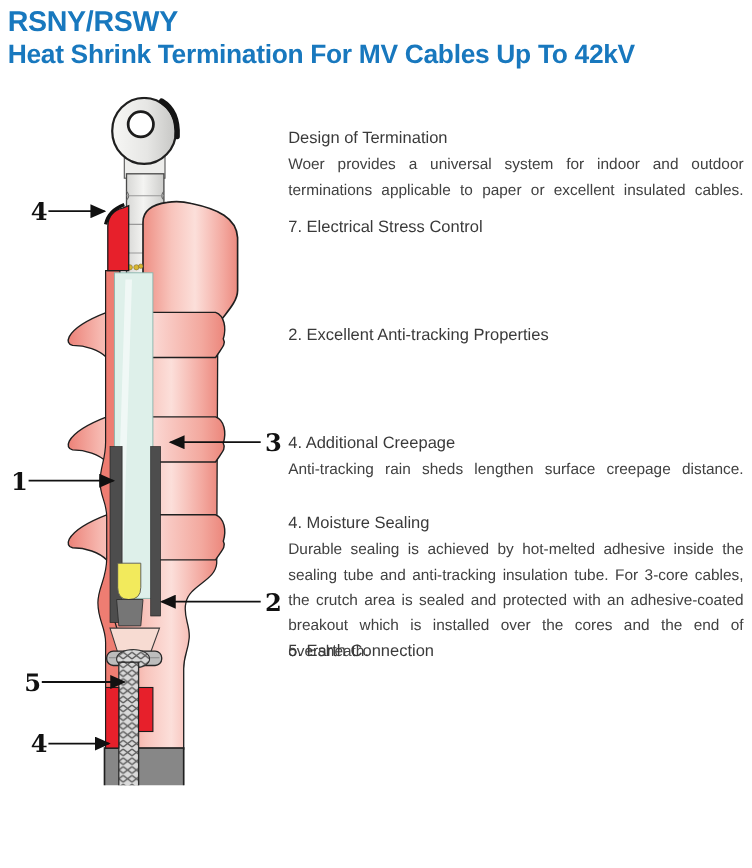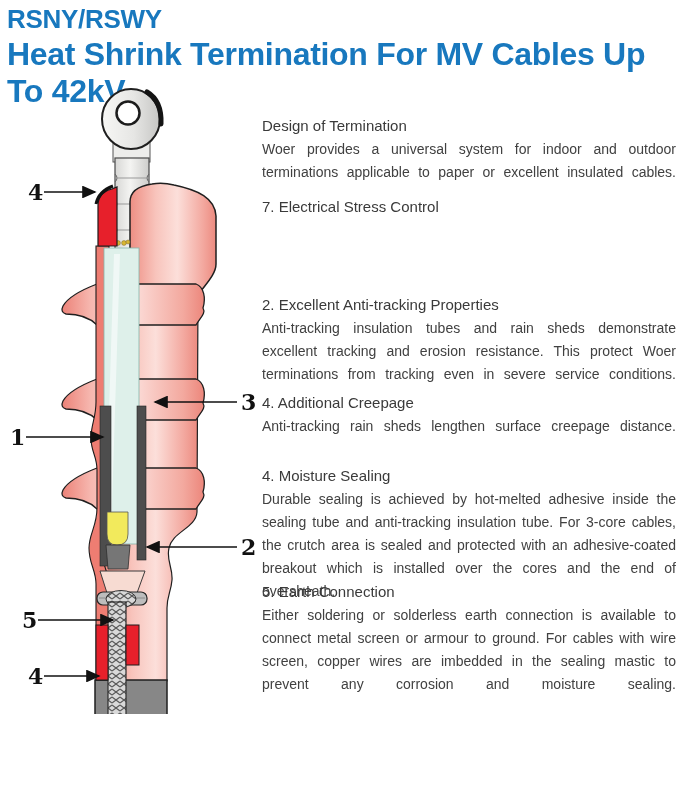--- a/index.html
+++ b/index.html
@@ -1,20 +1,20 @@
 <!DOCTYPE html>
 <html><head>
 <meta charset="utf-8">
 <style>
   html,body{margin:0;padding:0;background:#fff;}
   .page{position:relative;width:684px;height:714px;background:#ffffff;overflow:hidden;
         font-family:"Liberation Sans",sans-serif;}
   .title1{position:absolute;left:7px;top:4px;font-size:26px;font-weight:700;
           color:#1878be;letter-spacing:-0.3px;}
-  .title2{position:absolute;left:7px;top:36px;font-size:32px;font-weight:700;
+  .title2{position:absolute;left:7px;top:36px;font-size:24px;font-weight:700;
           color:#1878be;letter-spacing:-0.3px;}
   .text-col{position:absolute;left:262px;width:414px;}
   .sec{position:absolute;left:0;width:414px;}
   .sec h3{margin:0 0 2px 0;font-size:15px;font-weight:400;color:#3a3a3a;line-height:20px;}
   .sec p{margin:0;font-size:14px;line-height:23px;color:#414141;text-align:justify;}
   .sec p::after{content:"";display:inline-block;width:100%;}
   .diagram{position:absolute;left:0;top:88px;width:260px;height:701px;}
   svg text.callout{font-family:"DejaVu Serif",serif;font-weight:700;font-size:22px;fill:#111;}
 </style>
 </head>
@@ -189,32 +189,30 @@
       <h3>Design of Termination</h3>
       <p>Woer provides a universal system for indoor and outdoor terminations applicable to paper or excellent insulated cables.</p>
     </div>
 
     <div class="sec" style="top:197px">
       <h3>7. Electrical Stress Control</h3>
     </div>
 
     <div class="sec" style="top:295px">
       <h3>2. Excellent Anti-tracking Properties</h3>
-      <p>Anti-tracking insulation tubes and rain sheds demonstrate excellent tracking and erosion resistance.  This protect  Woer terminations from tracking even in severe service conditions.</p>
     </div>
 
     <div class="sec" style="top:393px">
       <h3>4. Additional Creepage</h3>
       <p>Anti-tracking rain sheds lengthen surface creepage distance.</p>
     </div>
 
     <div class="sec" style="top:466px">
       <h3>4. Moisture Sealing</h3>
       <p>Durable sealing is achieved by hot-melted adhesive  inside the sealing tube and anti-tracking insulation tube. For 3-core cables, the crutch area is sealed and protected with an adhesive-coated breakout which is installed over the cores and the end of oversheath.</p>
     </div>
 
     <div class="sec" style="top:582px">
       <h3>5. Earth Connection</h3>
-      <p>Either  soldering or solderless earth connection is available to connect metal screen or armour to ground. For cables with wire screen, copper wires are imbedded in the sealing mastic to prevent any corrosion and moisture sealing.</p>
     </div>
 
   </div>
 </div>
 
 </body></html>

